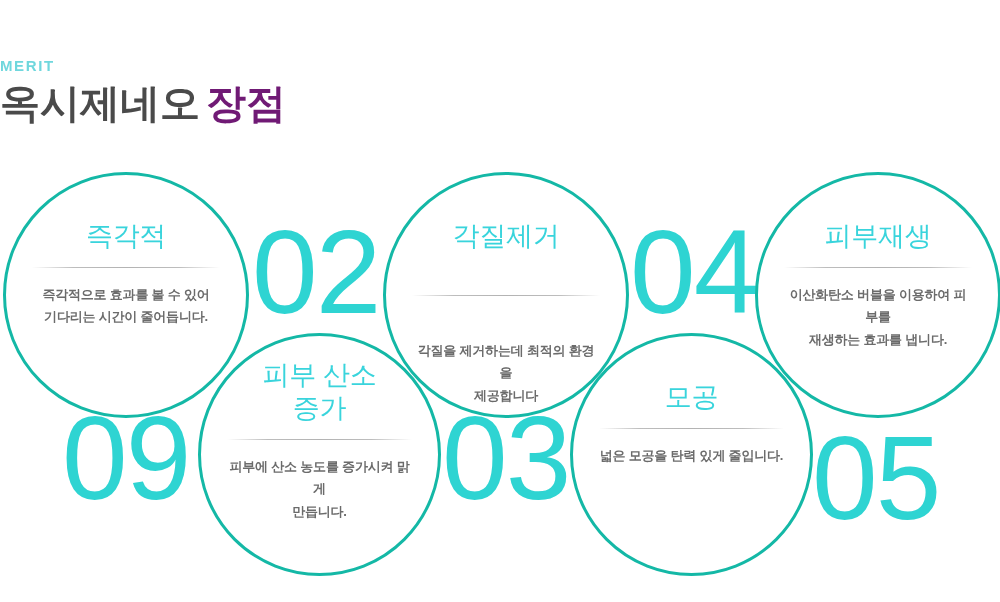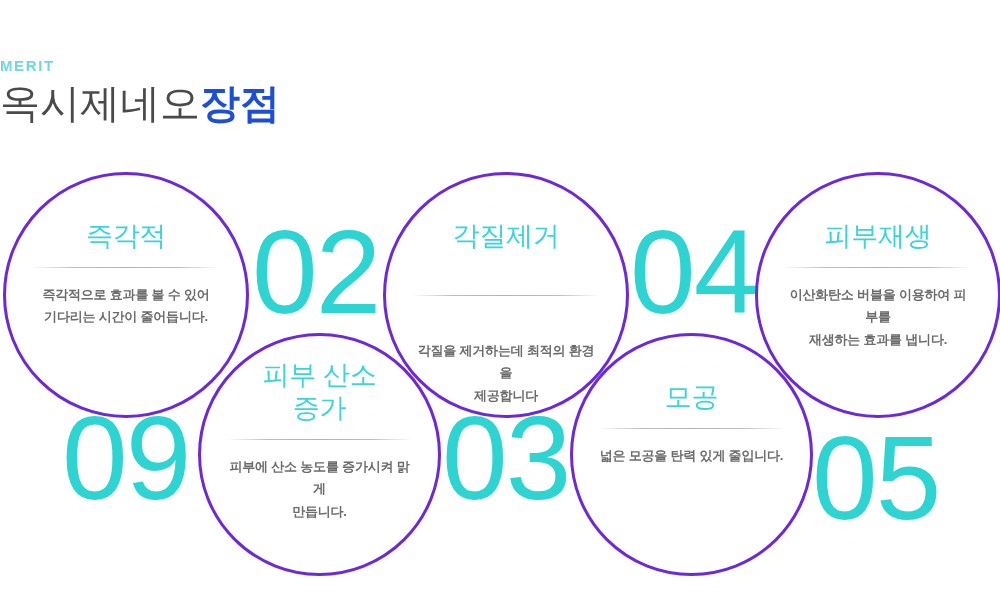--- a/index.html
+++ b/index.html
@@ -35,46 +35,47 @@
     margin: 0 0 8px 0;
   }
   .title {
     font-size: 40px;
     line-height: 1.12;
     color: #3a3a3a;
     white-space: nowrap;
     margin: 0;
   }
   .title .t-light {
-    font-weight: 400;
+    font-weight: 700;
     color: #4a4a4a;
   }
   .title .t-bold {
     font-weight: bold;
-    color: #1d4ed8;
+    color: #701a75;
+    margin-left: 6px;
   }
 
   
   .big-number {
     position: absolute;
     color: #2ed4d2;
     font-weight: 300;
     font-size: 118px;
     line-height: 1;
     letter-spacing: -2px;
     font-family: "Liberation Sans", "DejaVu Sans", sans-serif;
     z-index: 1;
     user-select: none;
   }
 
   
   .circle {
     position: absolute;
     border-radius: 50%;
-    border: 3px solid #6d28d9;
+    border: 3px solid #14b8a6;
     background: #ffffff;
     box-sizing: border-box;
     z-index: 2;
     display: flex;
     flex-direction: column;
     align-items: center;
   }
   .circle-inner {
     width: 78%;
     display: flex;

